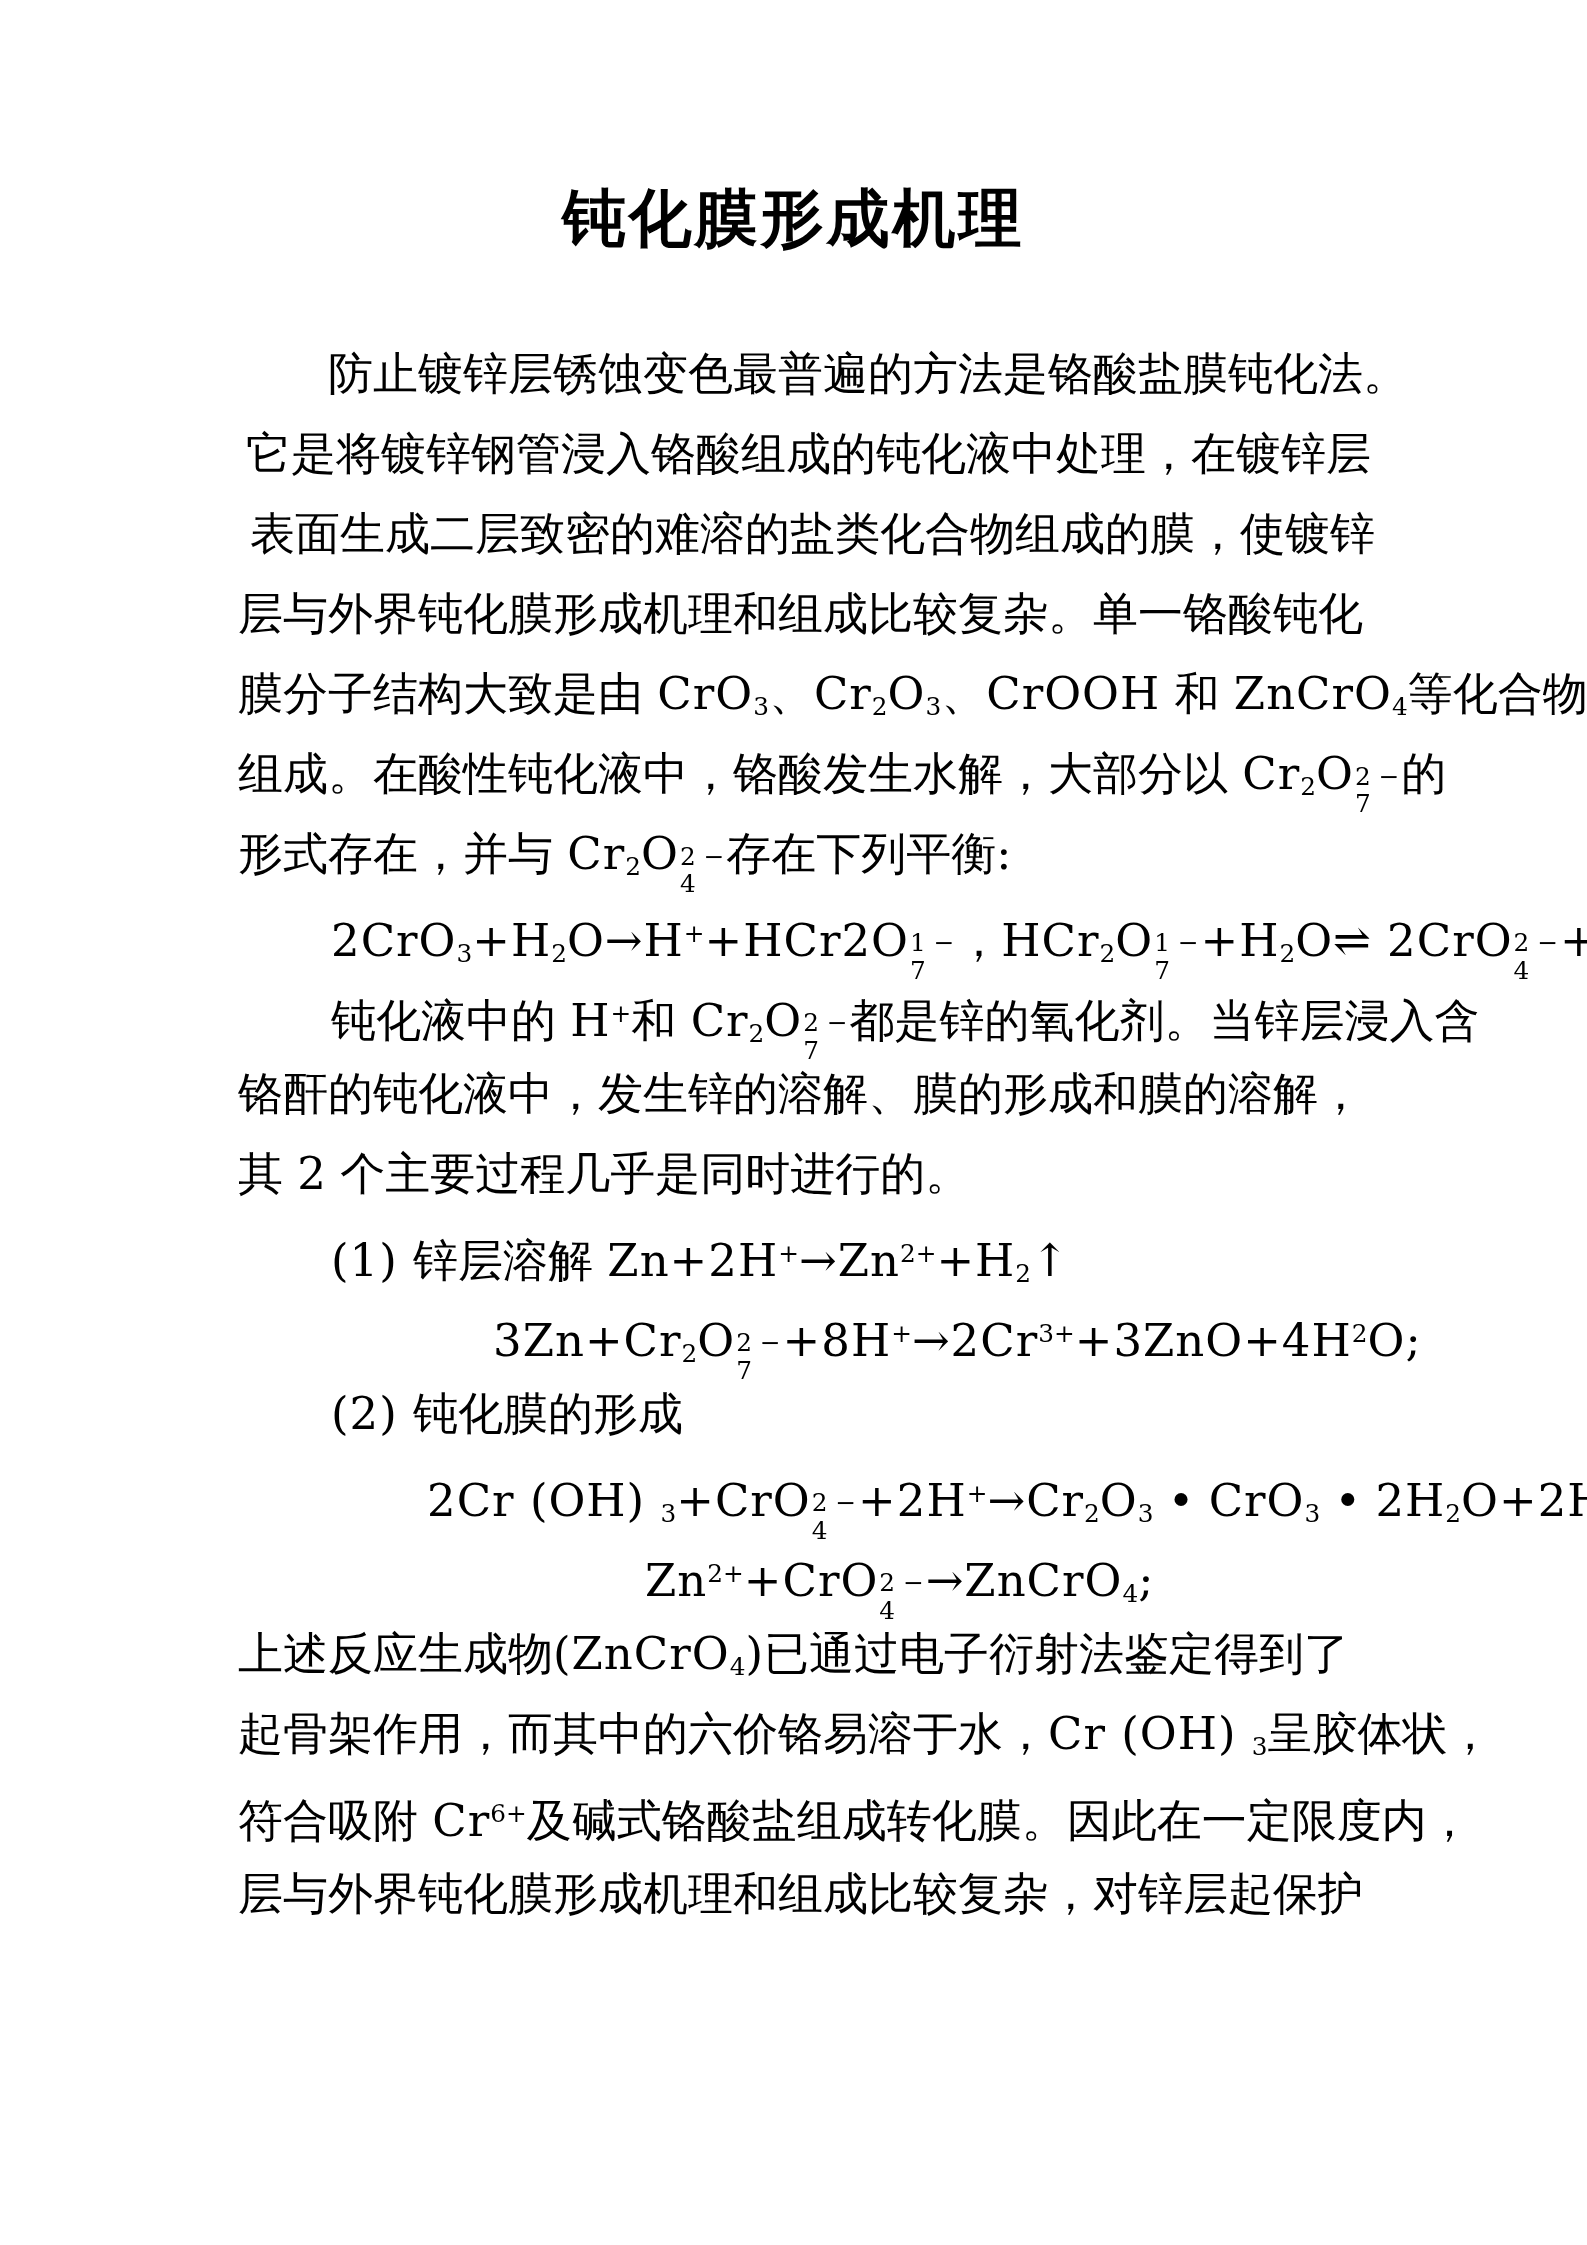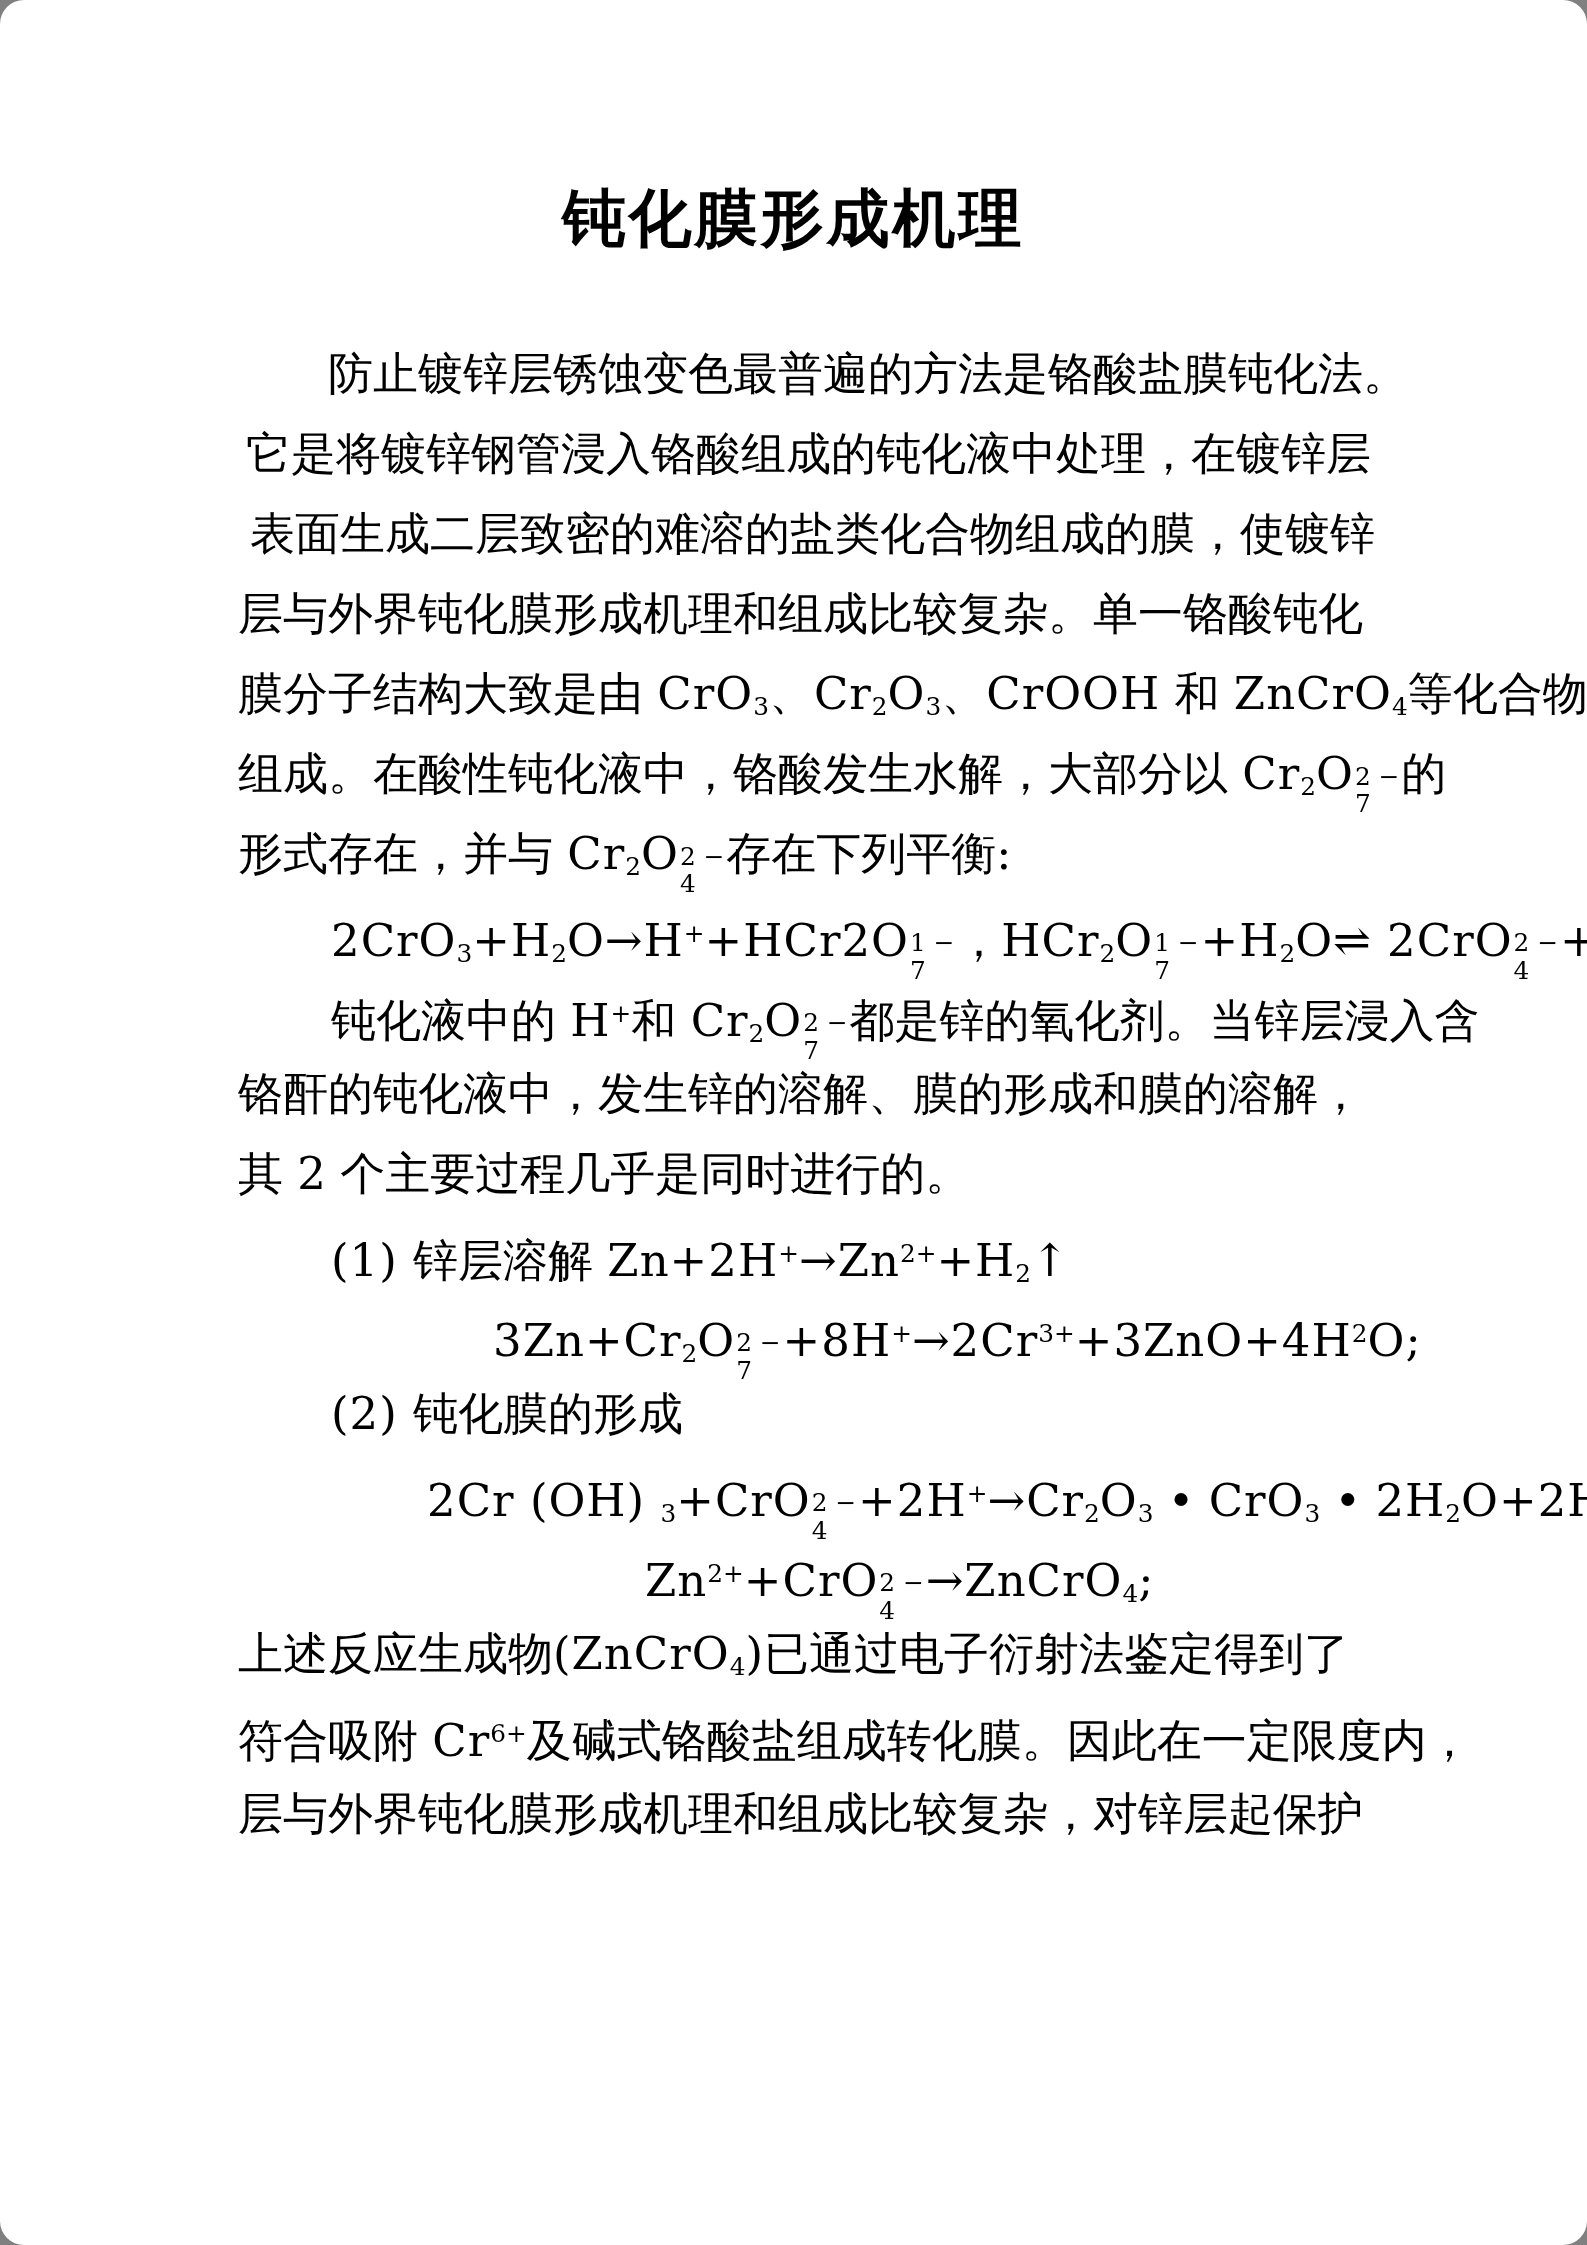--- a/index.html
+++ b/index.html
@@ -5,21 +5,20 @@
   html,body { margin:0; padding:0; background:#808080; }
   .page {
     position:relative;
     width:1587px;
     height:2245px;
     margin:0 auto;
     background:#ffffff;
     overflow:hidden;
     font-family:"DejaVu Serif","Liberation Serif",serif;
     color:#000000;
-    border-radius:24px;
   }
   .doc-title {
     position:absolute;
     top:176px;
     left:0;
     width:100%;
     text-align:center;
     font-size:63px;
     line-height:84px;
     font-weight:bold;
@@ -84,16 +83,17 @@
       <div class="line" style="margin-left: 93px;"><span class="f">2CrO</span><span class="f sb">3</span><span class="f">+H</span><span class="f sb">2</span><span class="f">O→H</span><span class="f sp">+</span><span class="f">+HCr2O</span><span class="stk"><span class="ks">1 −</span><span class="kb">7</span></span><span class="cn">，</span><span class="f">HCr</span><span class="f sb">2</span><span class="f">O</span><span class="stk"><span class="ks">1 −</span><span class="kb">7</span></span><span class="f">+H</span><span class="f sb">2</span><span class="f">O⇌ 2CrO</span><span class="stk"><span class="ks">2 −</span><span class="kb">4</span></span><span class="f">+3H</span></div>
       <div class="line" style="margin-left: 93px;"><span class="cn">钝化液中的 </span><span class="f">H</span><span class="f sp">+</span><span class="cn">和 </span><span class="f">Cr</span><span class="f sb">2</span><span class="f">O</span><span class="stk"><span class="ks">2 −</span><span class="kb">7</span></span><span class="cn">都是锌的氧化剂。当锌层浸入含</span></div>
       <div class="line" style="margin-left: 0px;"><span class="cn">铬酐的钝化液中，发生锌的溶解、膜的形成和膜的溶解，</span></div>
       <div class="line" style="margin-left: 0px;"><span class="cn">其 2 个主要过程几乎是同时进行的。</span></div>
       <div class="line" style="margin-left: 93px;"><span class="f">(1) </span><span class="cn">锌层溶解 </span><span class="f">Zn+2H</span><span class="f sp">+</span><span class="f">→Zn</span><span class="f sp">2+</span><span class="f">+H</span><span class="f sb">2</span><span class="cn">↑</span></div>
       <div class="line" style="margin-left: 255px;"><span class="f">3Zn+Cr</span><span class="f sb">2</span><span class="f">O</span><span class="stk"><span class="ks">2 −</span><span class="kb">7</span></span><span class="f">+8H</span><span class="f sp">+</span><span class="f">→2Cr</span><span class="f sp">3+</span><span class="f">+3ZnO+4H</span><span class="f sp">2</span><span class="f">O;</span></div>
       <div class="line" style="margin-left: 93px;"><span class="f">(2) </span><span class="cn">钝化膜的形成</span></div>
       <div class="line" style="margin-left: 189px;"><span class="f">2Cr (OH) </span><span class="f sb">3</span><span class="f">+CrO</span><span class="stk"><span class="ks">2 −</span><span class="kb">4</span></span><span class="f">+2H</span><span class="f sp">+</span><span class="f">→Cr</span><span class="f sb">2</span><span class="f">O</span><span class="f sb">3</span><span class="cn"> • </span><span class="f">CrO</span><span class="f sb">3</span><span class="cn"> • </span><span class="f">2H</span><span class="f sb">2</span><span class="f">O+2H</span></div>
       <div class="line" style="margin-left: 407px;"><span class="f">Zn</span><span class="f sp">2+</span><span class="f">+CrO</span><span class="stk"><span class="ks">2 −</span><span class="kb">4</span></span><span class="f">→ZnCrO</span><span class="f sb">4</span><span class="f">;</span></div>
       <div class="line" style=""><span class="cn">上述反应生成物</span><span class="f">(ZnCrO</span><span class="f sb">4</span><span class="f">)</span><span class="cn">已通过电子衍射法鉴定得到了</span></div>
+      <div class="line" style="margin-left: 0px;"><span class="cn">起骨架作用，而其中的六价铬易溶于水，</span><span class="f">Cr (OH) </span><span class="f sb">3</span><span class="cn">呈胶体状，</span></div>
       <div class="line" style="margin-left: 0px;"><span class="cn">符合吸附 </span><span class="f">Cr</span><span class="f sp">6+</span><span class="cn">及碱式铬酸盐组成转化膜。因此在一定限度内，</span></div>
       <div class="line" style="margin-left: 0px;"><span class="cn">层与外界钝化膜形成机理和组成比较复杂，对锌层起保护</span></div>
     </div>
 </div>
 
 </body></html>

